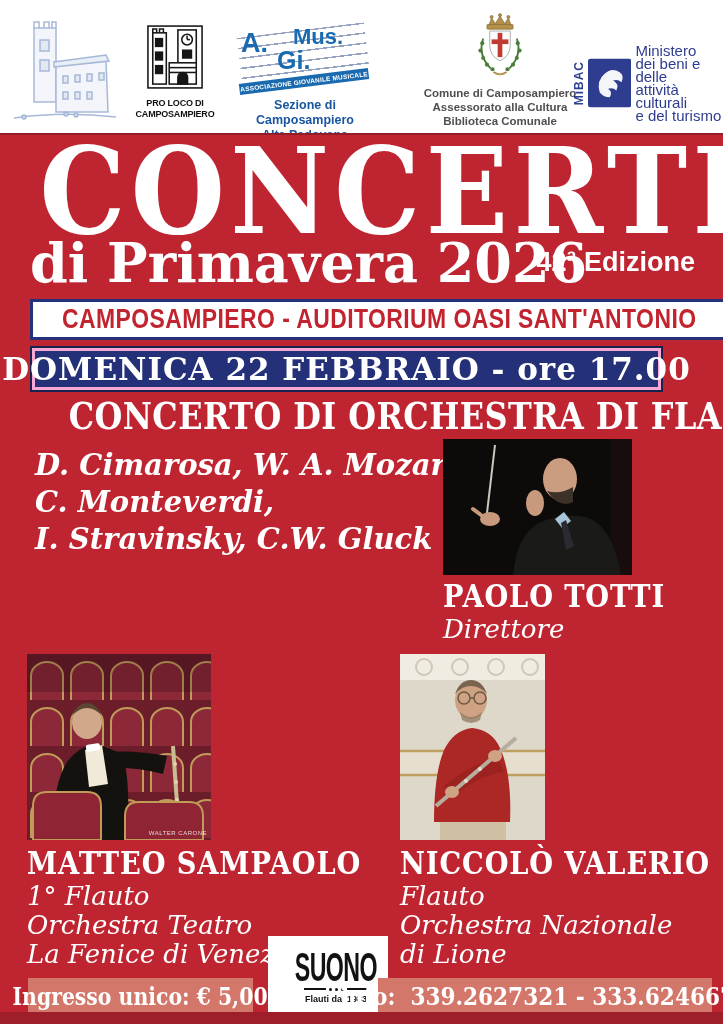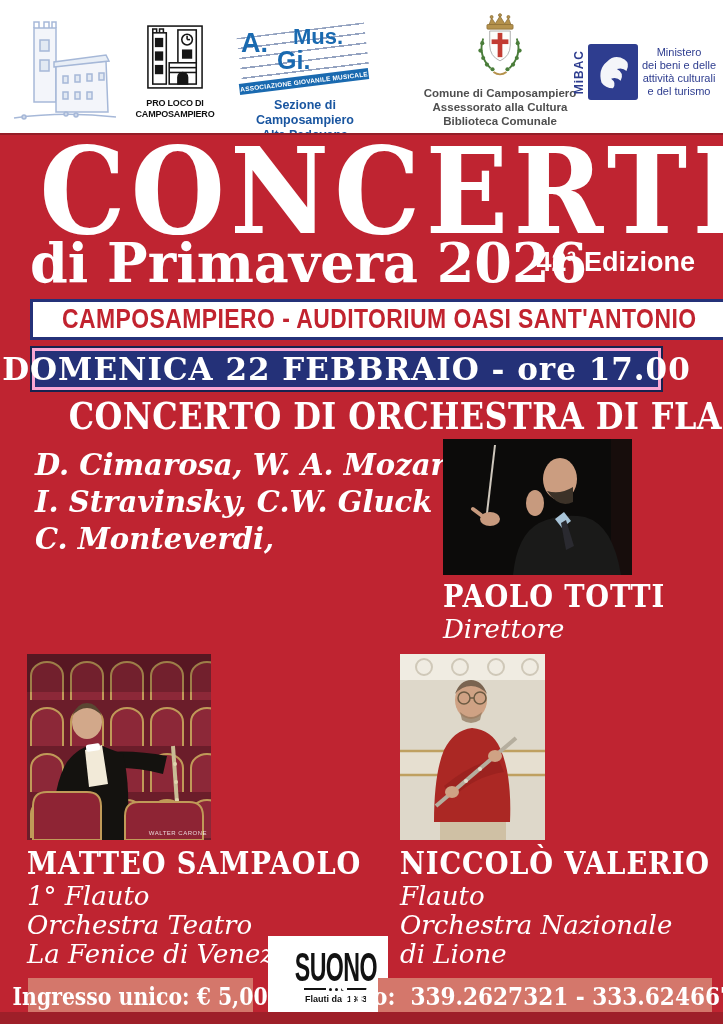--- a/index.html
+++ b/index.html
@@ -30,22 +30,22 @@
     color:#fff;font-family:"Liberation Sans",sans-serif;font-weight:bold;font-size:6.5px;
     text-align:center;padding:2px 0;transform:rotate(-7deg);letter-spacing:.2px;}
   .agimus-sub{margin-top:6px;text-align:center;font-family:"Liberation Sans",sans-serif;
     font-weight:bold;font-size:12.5px;line-height:15px;color:#1a56a0;}
   .comune{position:absolute;left:420px;top:10px;width:160px;text-align:center;}
   .comune-text{margin-top:2px;font-family:"Liberation Sans",sans-serif;font-weight:600;
     font-size:11.5px;line-height:14px;color:var(--comune-gray,#4f4f4f);}
   .mibac{position:absolute;left:572px;top:44px;display:flex;align-items:center;}
   .mibac-vert{writing-mode:vertical-rl;transform:rotate(180deg);font-family:"Liberation Sans",sans-serif;
     font-weight:bold;font-size:12px;letter-spacing:1px;color:var(--mibac-blue,#2e3d8f);margin-right:2px;}
-  .mibac-text{margin-left:4px;font-family:"Liberation Sans",sans-serif;font-size:11px;
-    line-height:13px;color:var(--mibac-blue,#2e3d8f);text-align:center;}
+  .mibac-text{margin-left:4px;font-family:"Liberation Sans",sans-serif;font-size:15px;
+    line-height:13px;color:var(--mibac-blue,#2e3d8f);}
   
   .body-red{position:absolute;left:0;top:133px;width:723px;height:891px;
     background:var(--poster-red,#bf2431);border-top:2px solid #951d27;box-sizing:border-box;}
   .title-main{position:absolute;left:0;top:0;width:723px;text-align:center;line-height:112px;}
   .title-main span{display:inline-block;font-size:120px;font-weight:bold;color:#fff;
     letter-spacing:6px;transform:scaleX(0.9);transform-origin:center;white-space:nowrap;}
   .subtitle{position:absolute;left:30px;top:96px;font-size:54px;font-weight:bold;color:#fff;
     white-space:nowrap;}
   .edition{position:absolute;right:28px;top:112px;font-family:"Liberation Sans",sans-serif;
     font-weight:bold;font-size:27px;color:#fff;}
@@ -235,22 +235,22 @@
         <span>DOMENICA 22 FEBBRAIO - ore 17.00</span>
       </div>
     </div>
 
     <div class="concert-title">
       <span>CONCERTO DI ORCHESTRA DI FLAUTI</span>
     </div>
 
     <div class="program">
       <div class="names">D. Cimarosa, W. A. Mozart,</div>
+      <div class="names">C. Monteverdi,</div>
       <div class="names">I. Stravinsky, C.W. Gluck</div>
-      <div class="names">C. Monteverdi,</div>
     </div>
 
     <div class="photo photo-totti">
       <svg width="189" height="136" viewBox="0 0 189 136">
         <rect width="189" height="136" fill="#0c0b0a"></rect>
         <rect x="168" width="21" height="136" fill="#170d0c"></rect>
         <line x1="52" y1="6" x2="44" y2="74" stroke="#cfc8bd" stroke-width="2"></line>
         <ellipse cx="47" cy="80" rx="10" ry="7" fill="#c79a7e"></ellipse>
         <path d="M38,76 l-8,-6" stroke="#c79a7e" stroke-width="4" stroke-linecap="round"></path>
         <path d="M70,136 Q74,96 96,84 Q118,74 142,78 Q170,86 178,136 Z" fill="#1a1a19"></path>

